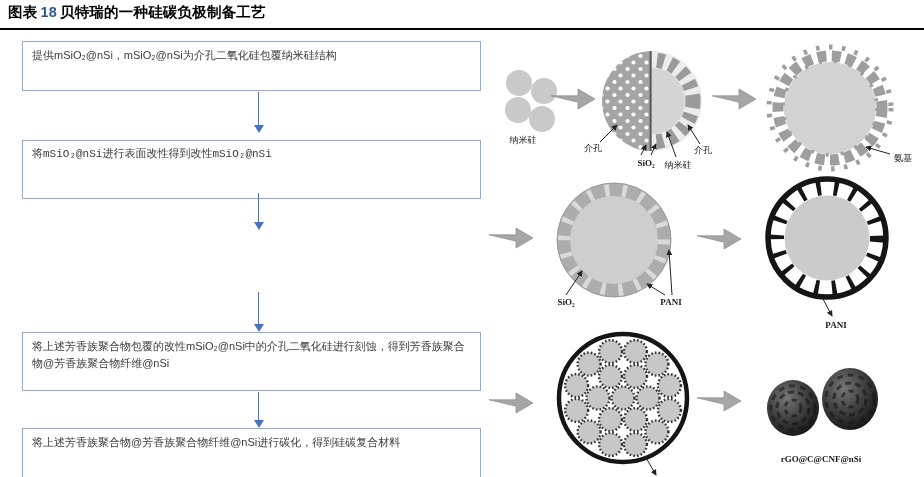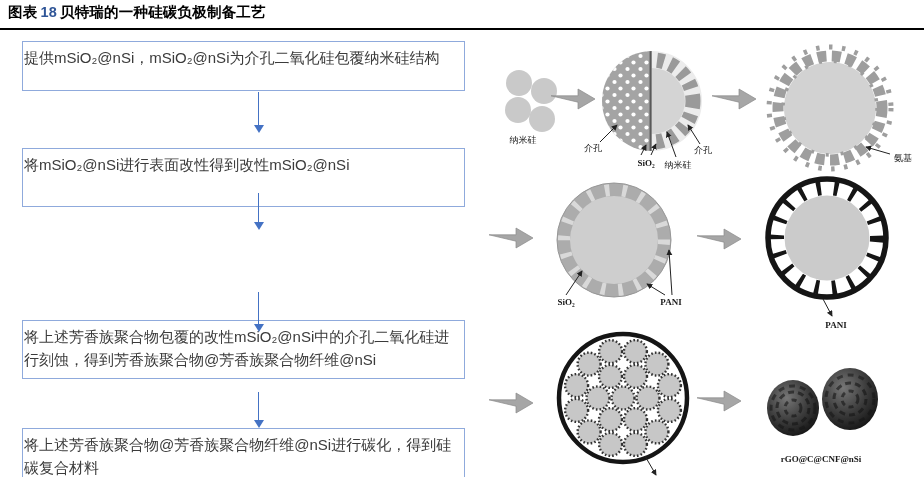--- a/index.html
+++ b/index.html
@@ -5,43 +5,43 @@
   html,body{margin:0;padding:0;background:#fff;}
   #stage{position:relative;width:924px;height:477px;background:#fff;overflow:hidden;
          font-family:"Liberation Sans","DejaVu Sans",sans-serif;}
   
   .fig-title{position:absolute;left:8px;top:3px;font-size:14.5px;font-weight:bold;color:#000;
              letter-spacing:.2px;white-space:nowrap;}
   .fig-title .num{color:#2F5597;padding:0 3px;}
   .title-rule{position:absolute;left:0;top:28px;width:924px;height:2.2px;background:#000;}
   
   .fbox{position:absolute;left:22px;width:439px;border:1.5px solid #8FAADC;background:#fff;
-        color:#3b3b3b;font-size:15px;line-height:1.5;padding:5px 1px;}
+        color:#3b3b3b;font-size:11px;line-height:1.5;padding:5px 9px;}
   
   .vconn{position:absolute;left:252px;width:13px;}
   .vconn .line{position:absolute;left:5.6px;top:0;bottom:7px;width:1.6px;background:#4472C4;}
   .vconn .head{position:absolute;left:1.5px;bottom:0;width:0;height:0;
                border-left:5px solid transparent;border-right:5px solid transparent;
                border-top:8px solid #4472C4;}
   
   text.zh{font-size:9px;fill:#222;font-family:"Liberation Sans","DejaVu Sans",sans-serif;}
   text.chem{font-size:9px;font-weight:bold;fill:#1a1a1a;font-family:"Liberation Serif","DejaVu Serif",serif;}
   .lead{stroke:#222;stroke-width:1;fill:none;marker-end:url(#ah);}
 </style>
 </head>
 <body>
 
 <div id="stage">
 
   <div class="fig-title"><span>图表</span><span class="num">18</span><span>贝特瑞的一种硅碳负极制备工艺</span></div>
   <div class="title-rule"></div>
 
   <div class="fbox" style="top:41px;height:38px;">提供mSiO₂@nSi，mSiO₂@nSi为介孔二氧化硅包覆纳米硅结构</div>
-  <div class="fbox" style="top:148px;height:47px;">将mSiO₂@nSi进行表面改性得到改性mSiO₂@nSi</div>
-  <div class="fbox" style="top:320px;height:47px;">将上述芳香族聚合物包覆的改性mSiO₂@nSi中的介孔二氧化硅进行刻蚀，得到芳香族聚合物@芳香族聚合物纤维@nSi</div>
+  <div class="fbox" style="top:140px;height:47px;font-family:Liberation Mono, monospace;">将mSiO₂@nSi进行表面改性得到改性mSiO₂@nSi</div>
+  <div class="fbox" style="top:332px;height:47px;">将上述芳香族聚合物包覆的改性mSiO₂@nSi中的介孔二氧化硅进行刻蚀，得到芳香族聚合物@芳香族聚合物纤维@nSi</div>
   <div class="fbox" style="top:428px;height:49px;">将上述芳香族聚合物@芳香族聚合物纤维@nSi进行碳化，得到硅碳复合材料</div>
 
   <div class="vconn" style="top:92px;height:41px;">
     <div class="line"></div>
     <div class="head"></div>
   </div>
   <div class="vconn" style="top:193px;height:37px;">
     <div class="line"></div>
     <div class="head"></div>
   </div>

